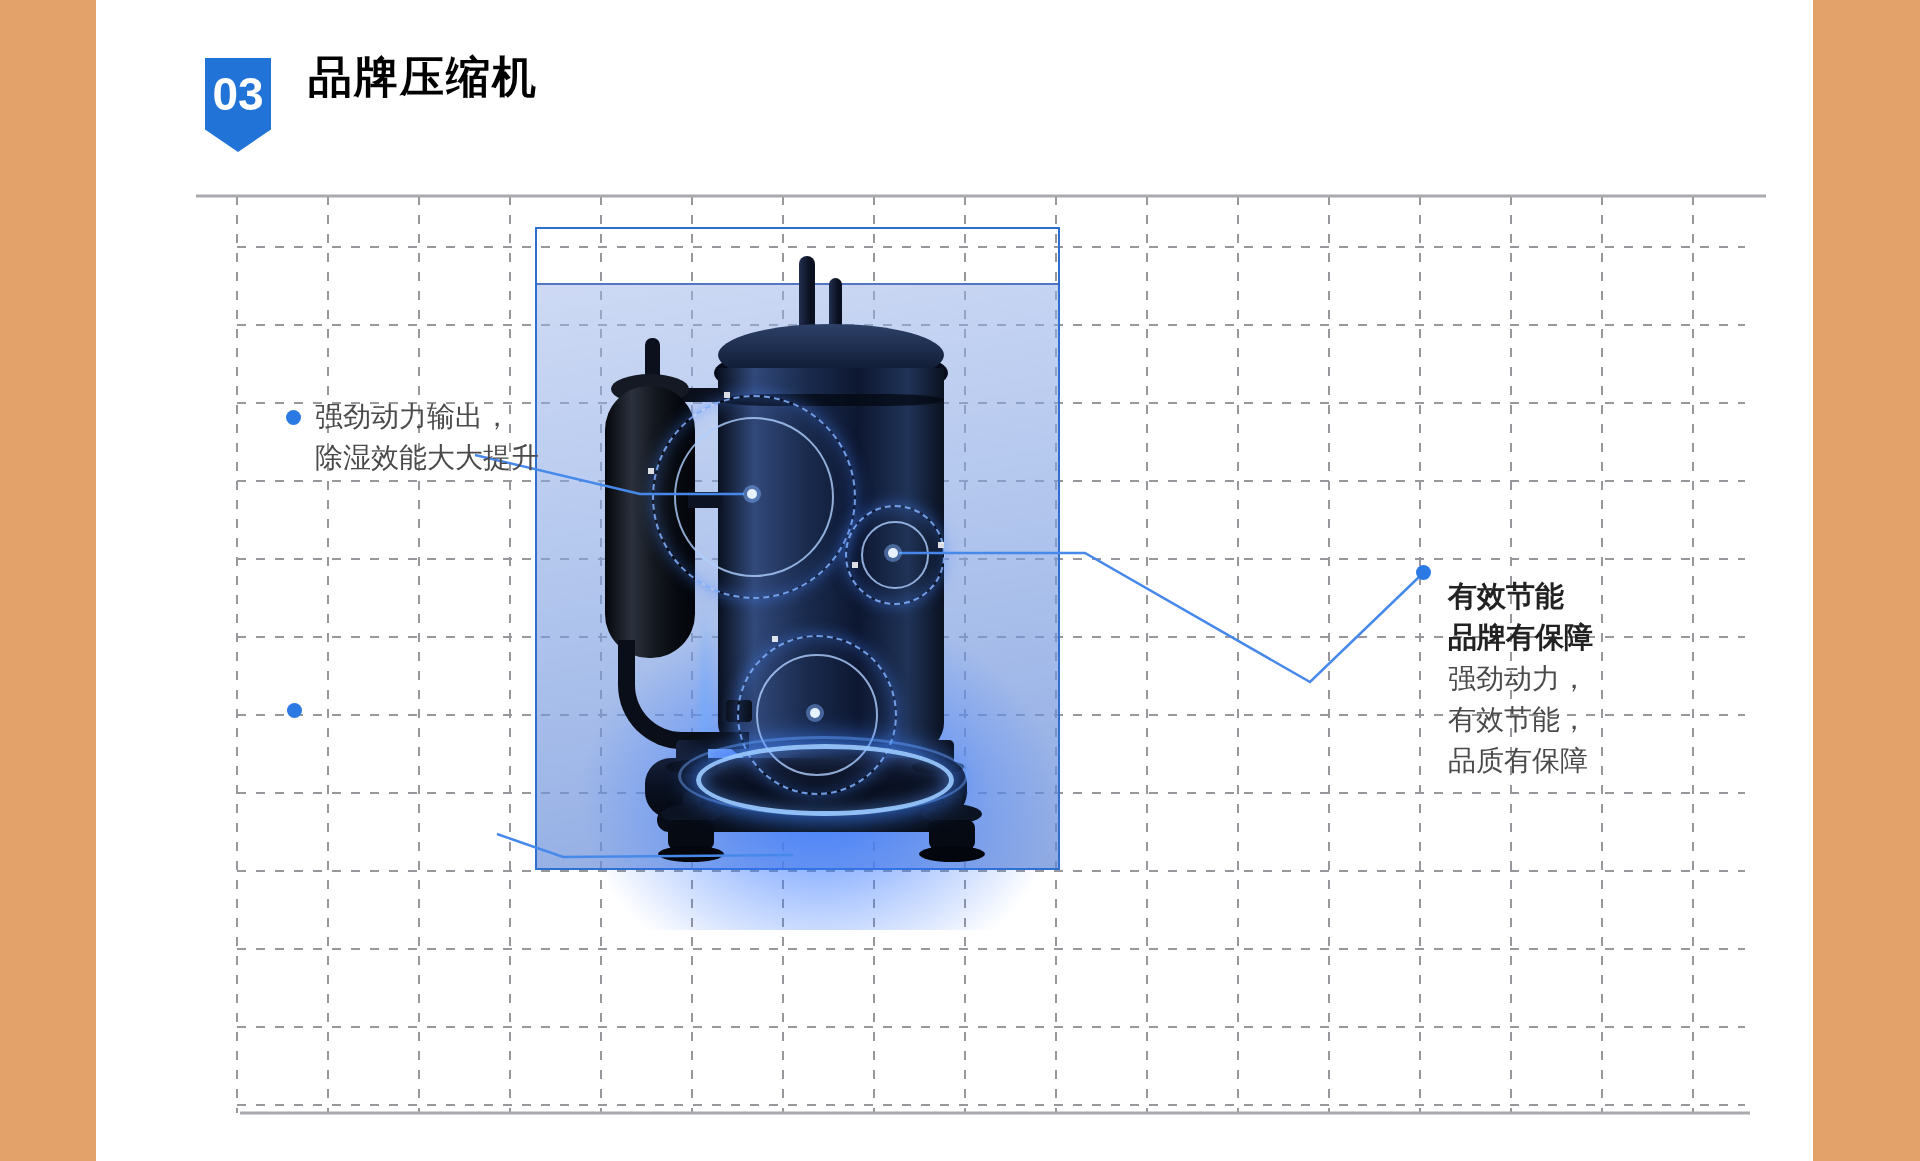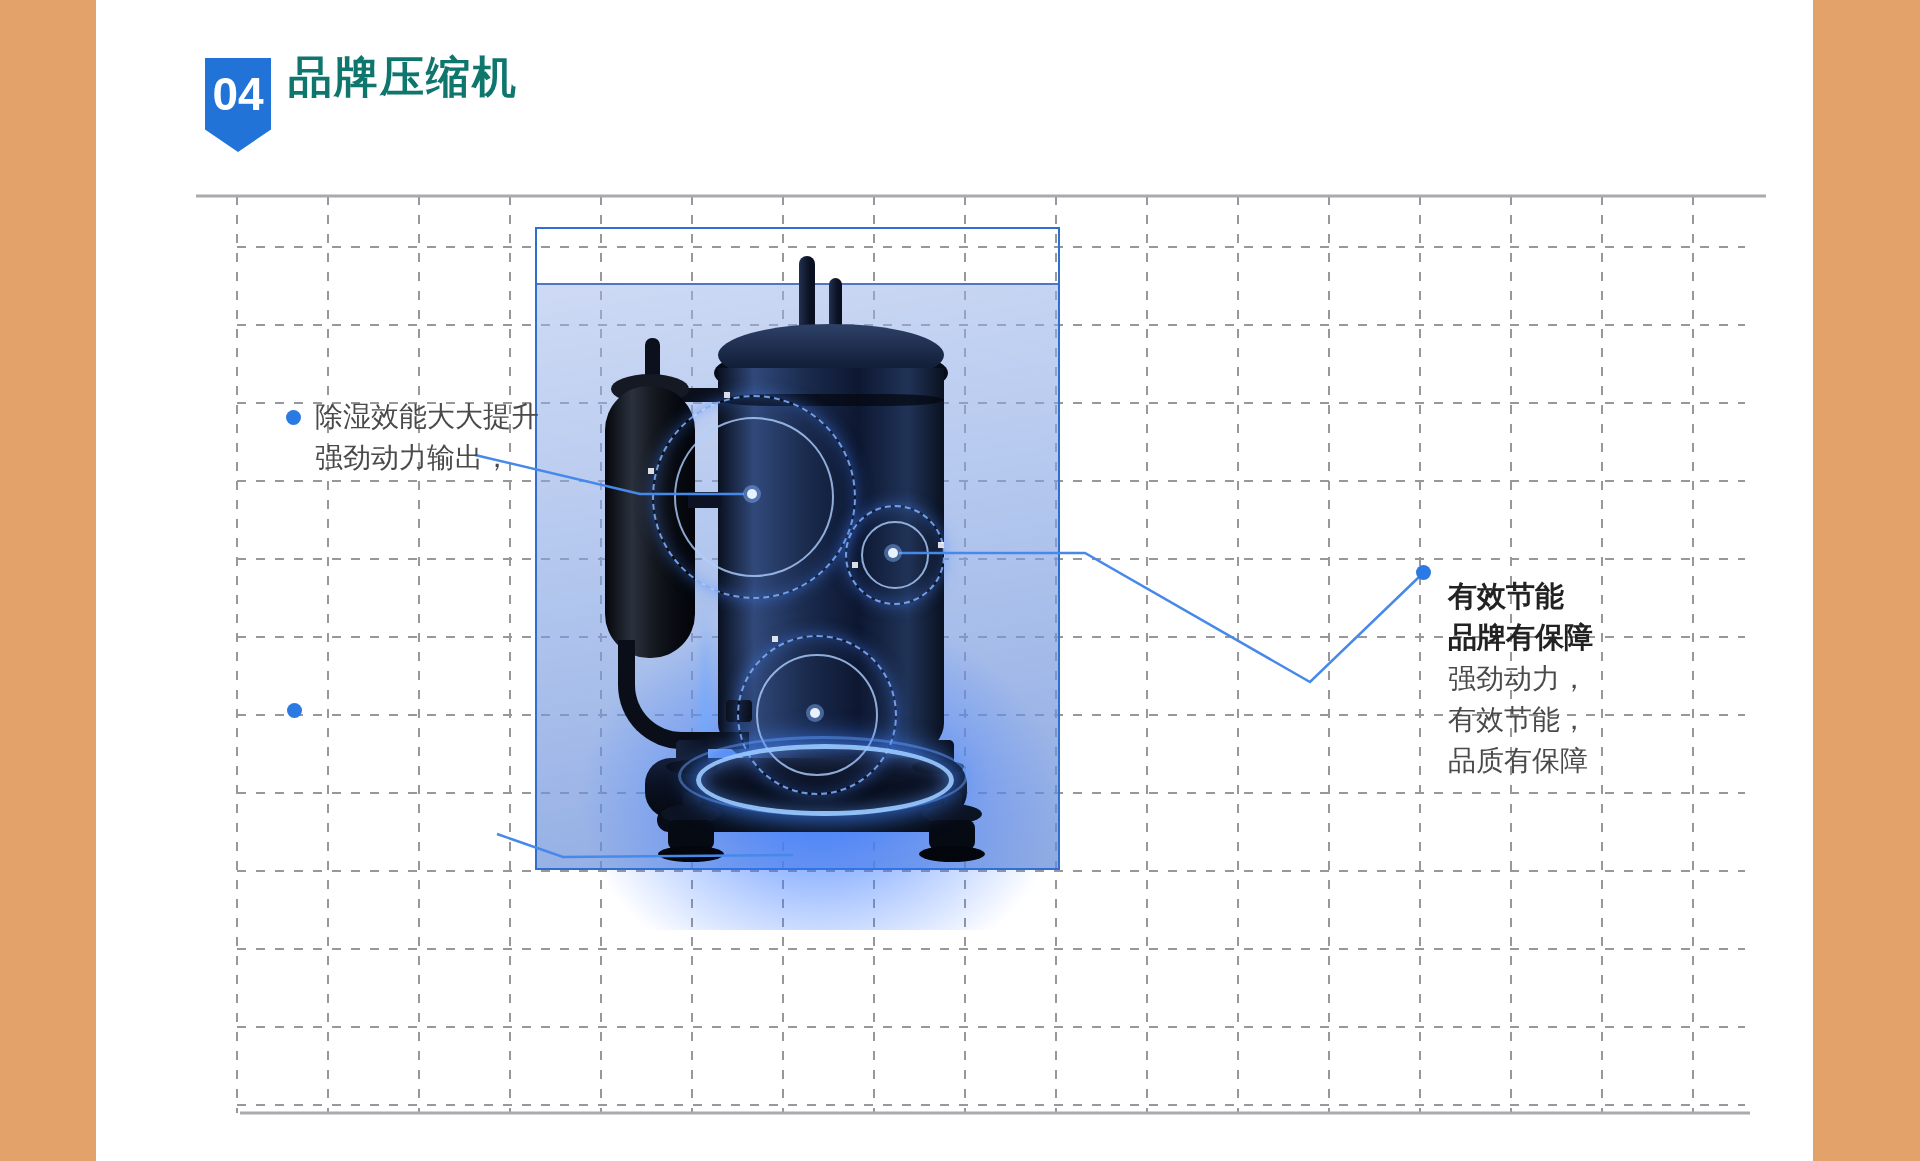--- a/index.html
+++ b/index.html
@@ -8,21 +8,21 @@
 
   
   .side-bar{position:absolute;top:0;height:1161px;background:#e2a269;z-index:7;}
   #bar-left{left:0;width:96px;}
   #bar-right{left:1813px;width:107px;}
 
   
   #badge{position:absolute;left:205px;top:58px;width:66px;height:94px;background:#2173d8;z-index:6;
          clip-path:polygon(0 0,100% 0,100% 76%,50% 100%,0 76%);}
   #badge span{display:block;width:100%;text-align:center;line-height:72px;font-size:46px;font-weight:700;color:#ffffff;}
-  #page-title{position:absolute;left:288px;top:48px;font-size:44px;font-weight:700;color:#0f766e;letter-spacing:2px;z-index:6;text-align:center;}
+  #page-title{position:absolute;left:308px;top:48px;font-size:44px;font-weight:700;color:#000000;letter-spacing:2px;z-index:6;text-align:center;}
   #page-subtitle{position:absolute;left:307px;top:108px;font-size:30px;color:#575757;letter-spacing:1px;z-index:6;}
 
   
   #grid-svg,#lines-svg{position:absolute;left:0;top:0;width:1920px;height:1161px;}
   #grid-svg{z-index:0;}
   #lines-svg{z-index:5;}
   .gv,.gh{stroke:#98989c;stroke-width:2;stroke-dasharray:9 10;}
   .gs{stroke:#aaaaae;stroke-width:3;}
   .cline{stroke:#4789ea;stroke-width:2.5;fill:none;}
 
@@ -127,21 +127,21 @@
       <line x1="237" y1="1027" x2="1745" y2="1027" class="gh"></line>
       <line x1="237" y1="1105" x2="1745" y2="1105" class="gh"></line>
       <line x1="196" y1="196" x2="1766" y2="196" class="gs"></line>
       <line x1="240" y1="1113" x2="1750" y2="1113" class="gs"></line>
     </svg>
 
   <div id="bar-left" class="side-bar"></div>
   <div id="bar-right" class="side-bar"></div>
 
   <div id="badge">
-    <span>04</span>
+    <span>03</span>
   </div>
   <div id="page-title">品牌压缩机</div>
 
   <div id="frame">
     <div id="frame-fill"></div>
   </div>
 
   <div id="glow" class="art"></div>
   <div class="art streak" style="left:742px;top:560px;width:12px;height:210px;"></div>
   <div class="art streak" style="left:788px;top:528px;width:16px;height:245px;"></div>
@@ -198,22 +198,22 @@
     <circle cx="752" cy="494" r="9" fill="rgba(130,180,255,.45)"></circle>
     <circle cx="752" cy="494" r="5" fill="#e8f2ff"></circle>
     <circle cx="893" cy="553" r="9" fill="rgba(130,180,255,.45)"></circle>
     <circle cx="893" cy="553" r="5" fill="#e8f2ff"></circle>
     <circle cx="815" cy="713" r="9" fill="rgba(130,180,255,.45)"></circle>
     <circle cx="815" cy="713" r="5" fill="#e8f2ff"></circle>
   </svg>
 
   <div class="c-bullet" style="left:286px;top:410px;"></div>
   <div class="callout" style="left:315px;top:396px;">
+    <div class="c-body">强劲动力输出，</div>
     <div class="c-body">除湿效能大大提升</div>
-    <div class="c-body">强劲动力输出，</div>
   </div>
 
   <div class="c-bullet" style="left:287px;top:703px;"></div>
 
   <div class="c-bullet" style="left:1416px;top:565px;"></div>
   <div class="callout" style="left:1448px;top:576px;">
     <div class="c-title">有效节能</div>
     <div class="c-title">品牌有保障</div>
     <div class="c-body">强劲动力，</div>
     <div class="c-body">有效节能，</div>

